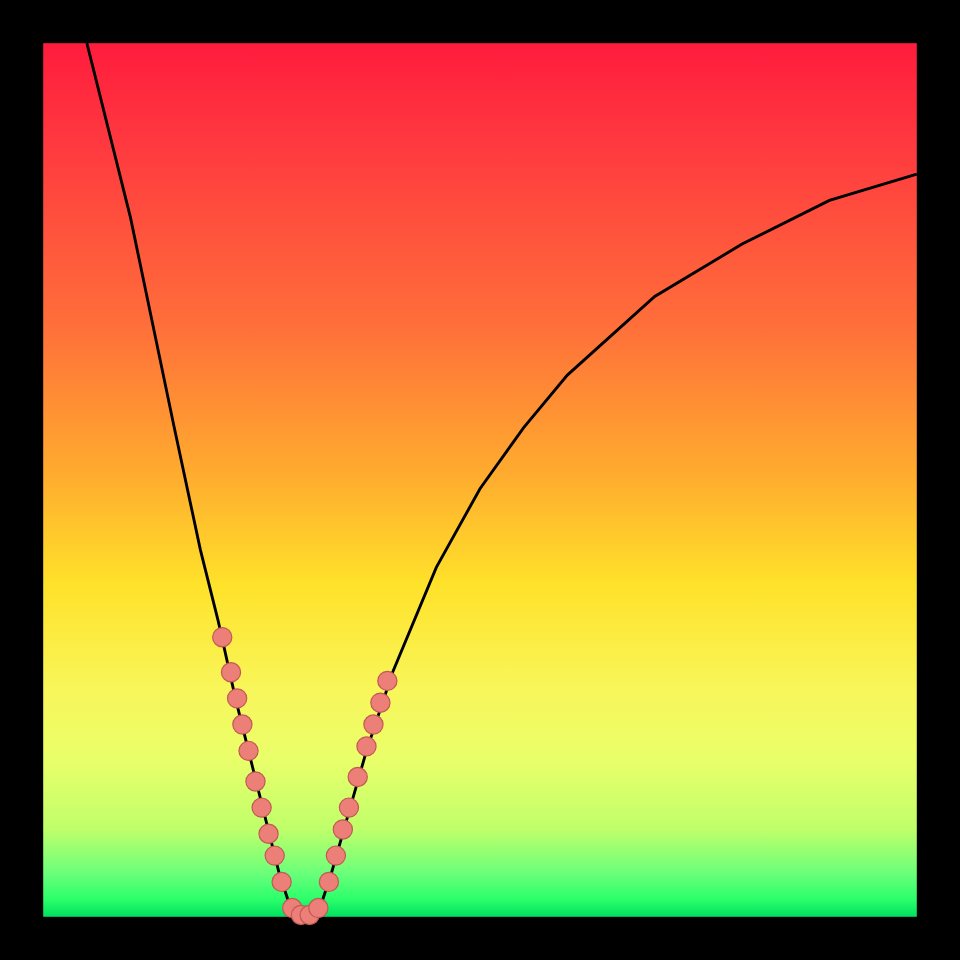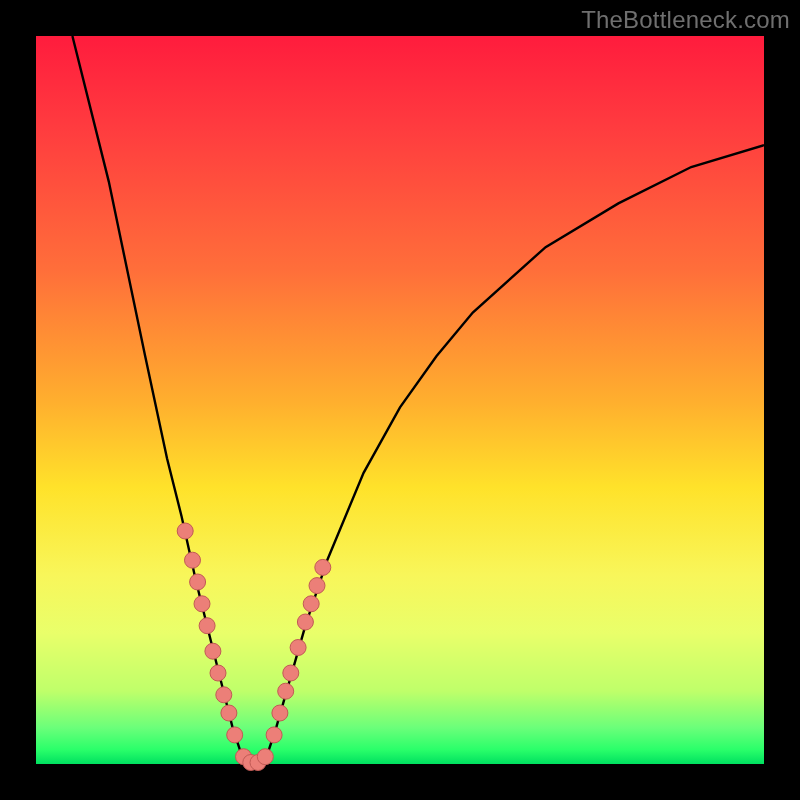--- a/index.html
+++ b/index.html
@@ -93,14 +93,13 @@
         </g>
       <g id="dots-trough">
           <circle cx="207.5" cy="720.7" r="8" fill="#ec7f78" stroke="#c15a55" stroke-width="1"></circle>
           <circle cx="214.8" cy="726.5" r="8" fill="#ec7f78" stroke="#c15a55" stroke-width="1"></circle>
           <circle cx="222.0" cy="726.5" r="8" fill="#ec7f78" stroke="#c15a55" stroke-width="1"></circle>
           <circle cx="229.3" cy="720.7" r="8" fill="#ec7f78" stroke="#c15a55" stroke-width="1"></circle>
         </g>
     </svg>
   </div>
 
-  <div class="watermark">TheBottleneck.com</div>
 </div>
 
 </body></html>

